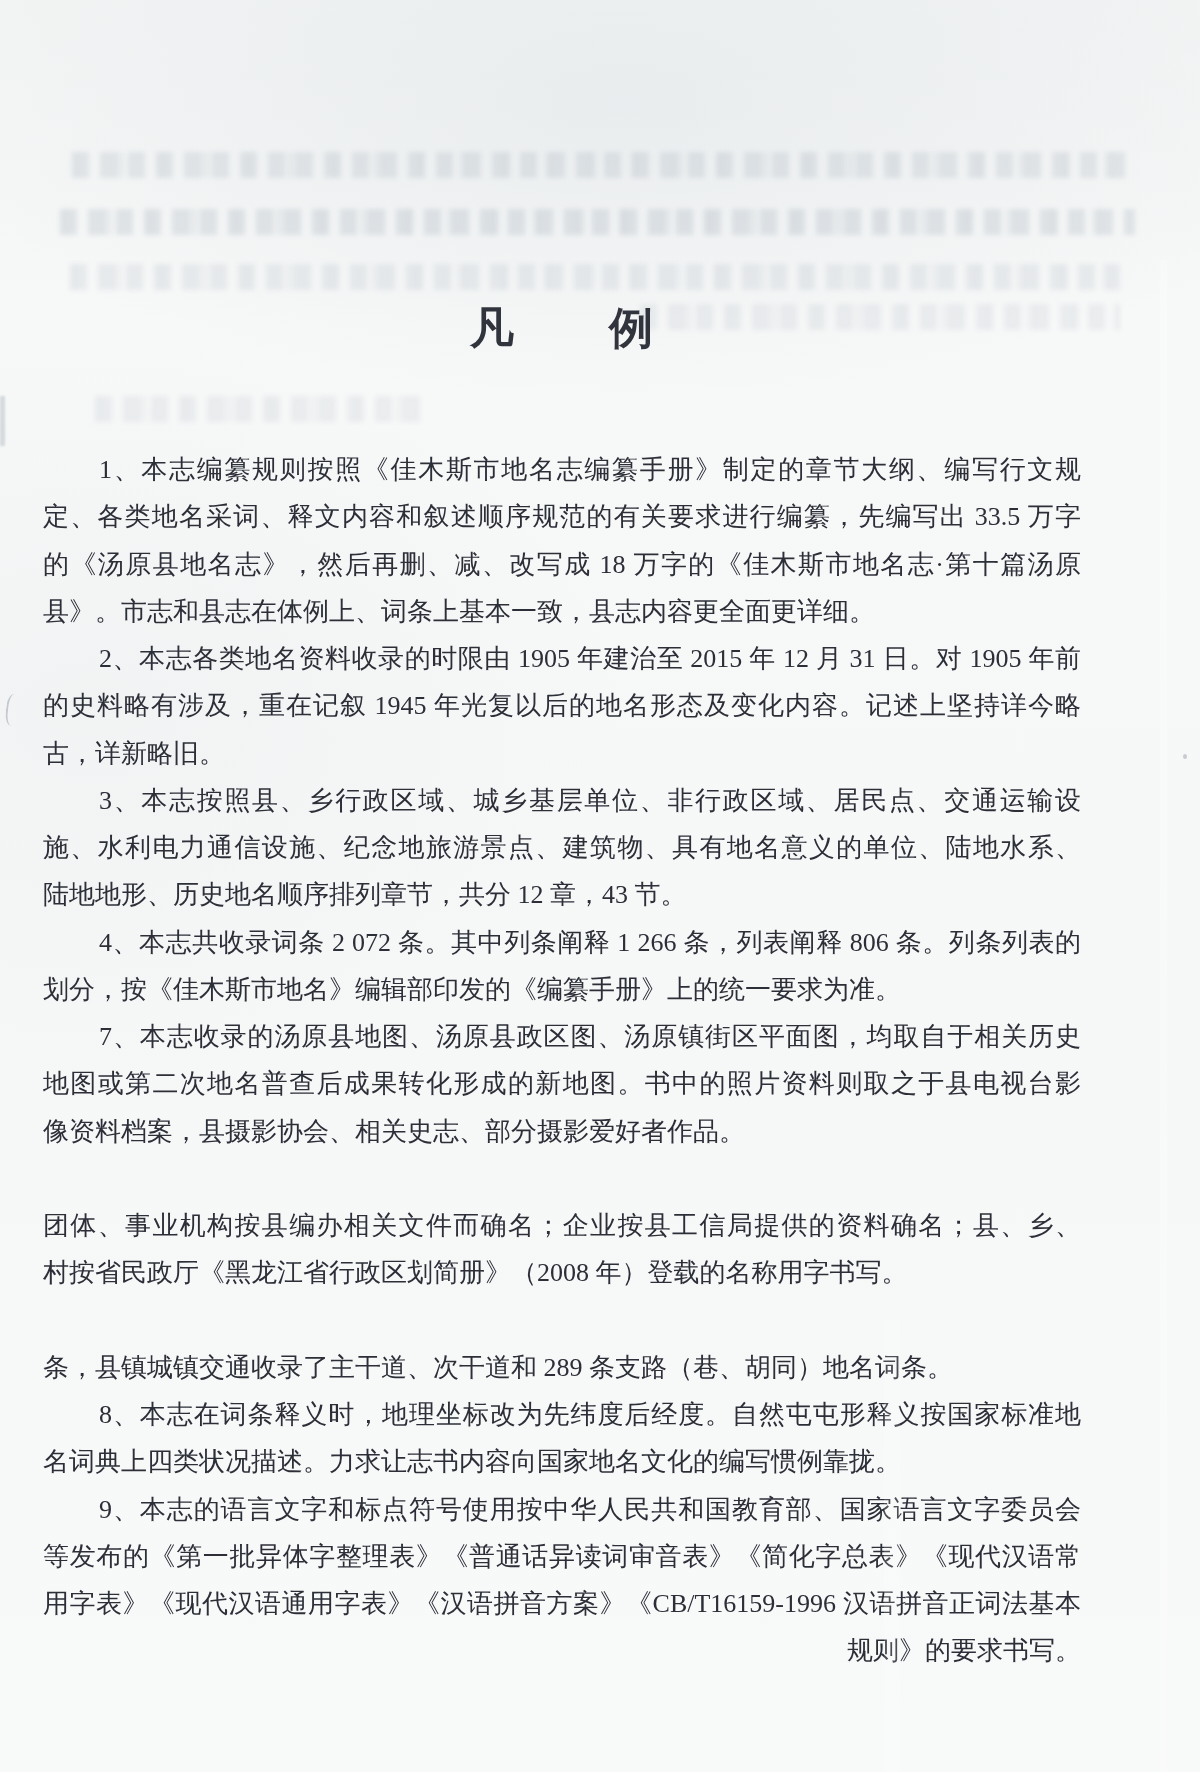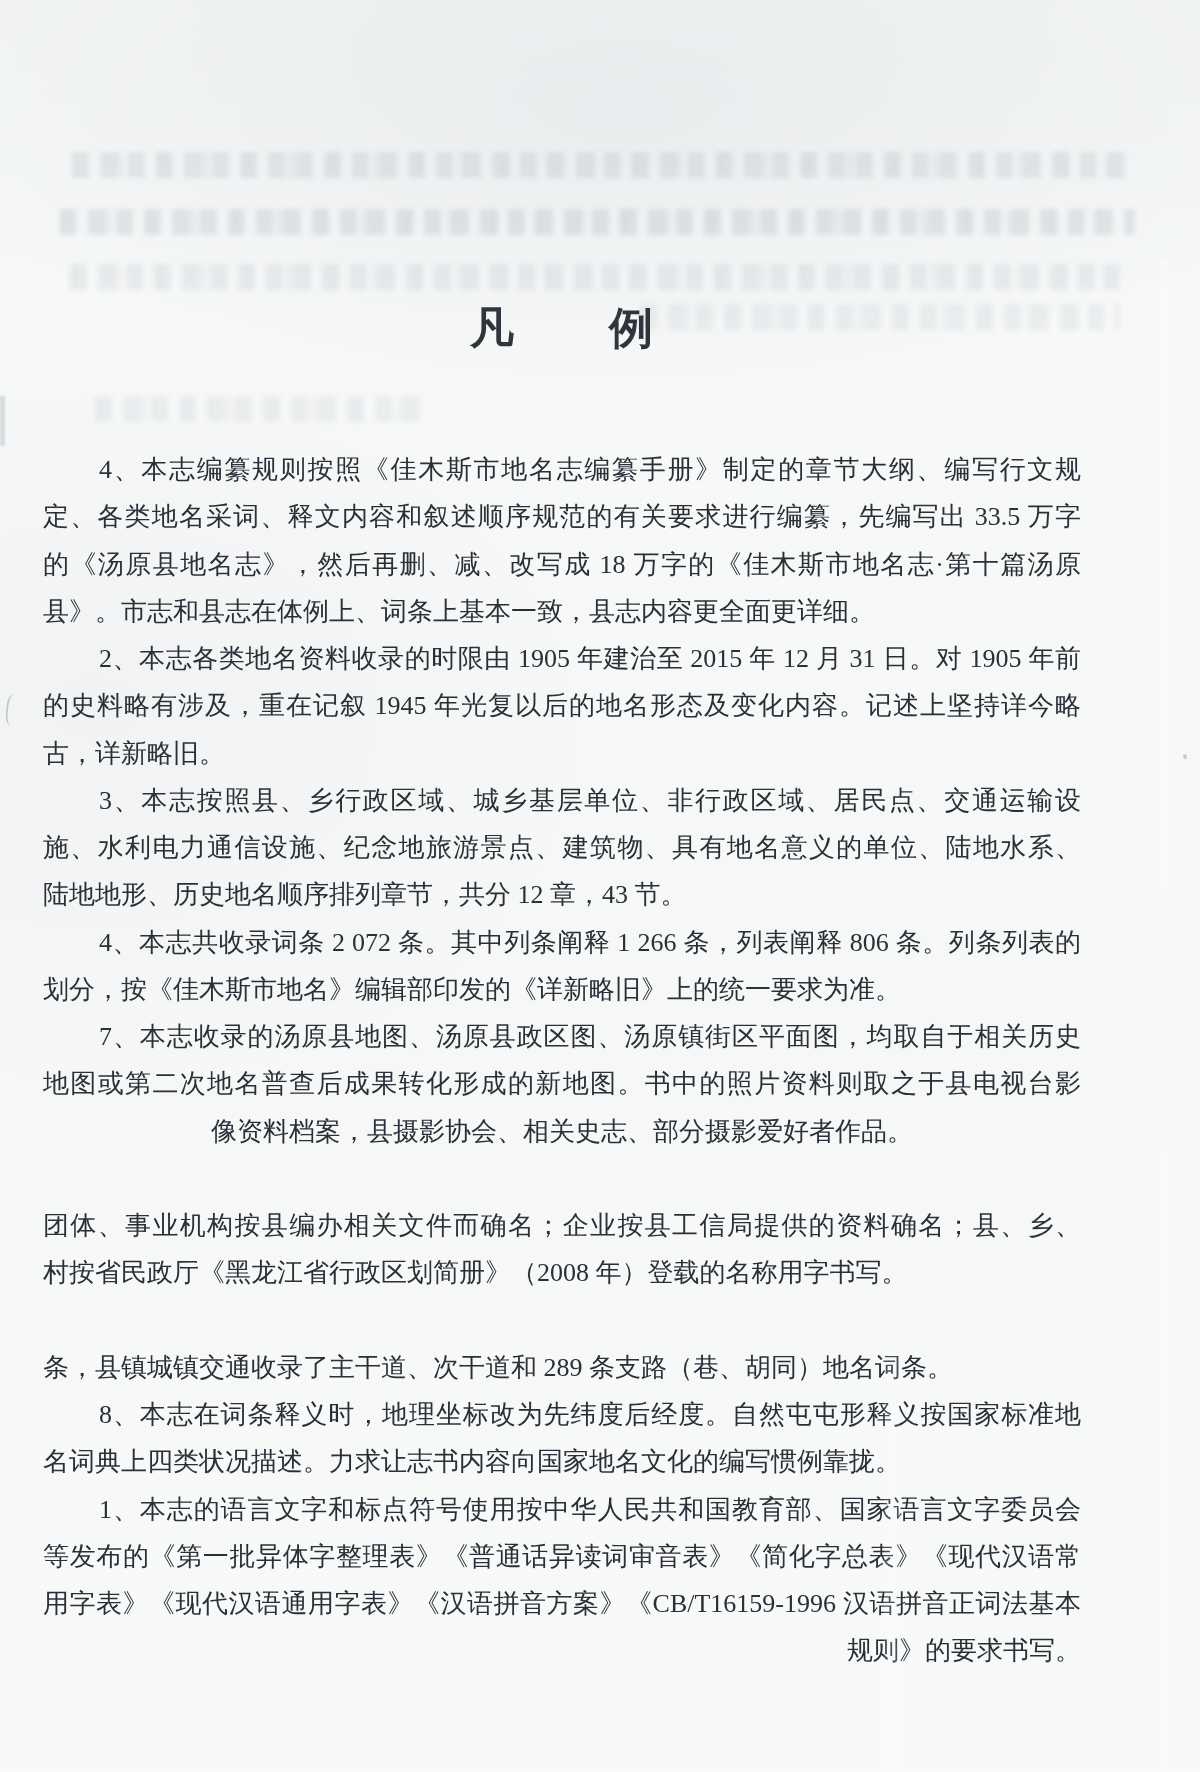--- a/index.html
+++ b/index.html
@@ -100,41 +100,41 @@
       <div class="ghost-row" style="left: 640px; top: 304px; width: 480px; opacity: 0.11;"></div>
       <div class="ghost-row" style="left: 95px; top: 396px; width: 330px; opacity: 0.11;"></div>
     </div>
 
   <div class="title">
     <span>凡</span>
     <span>例</span>
   </div>
 
   <div class="body-text" id="body-text">
-      <div class="line indent fill" style="top: 446px;">4、本志编纂规则按照《佳木斯市地名志编纂手册》制定的章节大纲、编写行文规</div>
+      <div class="line indent fill" style="top: 446px;">1、本志编纂规则按照《佳木斯市地名志编纂手册》制定的章节大纲、编写行文规</div>
       <div class="line fill" style="top: 493.25px;">定、各类地名采词、释文内容和叙述顺序规范的有关要求进行编纂，先编写出 33.5 万字</div>
       <div class="line fill" style="top: 540.5px;">的《汤原县地名志》，然后再删、减、改写成 18 万字的《佳木斯市地名志·第十篇汤原</div>
       <div class="line" style="top: 587.75px;">县》。市志和县志在体例上、词条上基本一致，县志内容更全面更详细。</div>
       <div class="line indent fill" style="top: 635px;">2、本志各类地名资料收录的时限由 1905 年建治至 2015 年 12 月 31 日。对 1905 年前</div>
       <div class="line fill" style="top: 682.25px;">的史料略有涉及，重在记叙 1945 年光复以后的地名形态及变化内容。记述上坚持详今略</div>
       <div class="line" style="top: 729.5px;">古，详新略旧。</div>
       <div class="line indent fill" style="top: 776.75px;">3、本志按照县、乡行政区域、城乡基层单位、非行政区域、居民点、交通运输设</div>
       <div class="line fill" style="top: 824px;">施、水利电力通信设施、纪念地旅游景点、建筑物、具有地名意义的单位、陆地水系、</div>
       <div class="line" style="top: 871.25px;">陆地地形、历史地名顺序排列章节，共分 12 章，43 节。</div>
       <div class="line indent fill" style="top: 918.5px;">4、本志共收录词条 2 072 条。其中列条阐释 1 266 条，列表阐释 806 条。列条列表的</div>
-      <div class="line" style="top: 965.75px;">划分，按《佳木斯市地名》编辑部印发的《详新略旧》上的统一要求为准。</div>
+      <div class="line" style="top: 965.75px;">划分，按《佳木斯市地名》编辑部印发的《编纂手册》上的统一要求为准。</div>
       <div class="line indent fill" style="top: 1013px;">7、本志收录的汤原县地图、汤原县政区图、汤原镇街区平面图，均取自于相关历史</div>
       <div class="line fill" style="top: 1060.25px;">地图或第二次地名普查后成果转化形成的新地图。书中的照片资料则取之于县电视台影</div>
-      <div class="line" style="top: 1107.5px; text-align: center;">像资料档案，县摄影协会、相关史志、部分摄影爱好者作品。</div>
+      <div class="line" style="top: 1107.5px;">像资料档案，县摄影协会、相关史志、部分摄影爱好者作品。</div>
       <div class="line fill" style="top: 1202px;">团体、事业机构按县编办相关文件而确名；企业按县工信局提供的资料确名；县、乡、</div>
       <div class="line" style="top: 1249.25px;">村按省民政厅《黑龙江省行政区划简册》（2008 年）登载的名称用字书写。</div>
       <div class="line" style="top: 1343.75px;">条，县镇城镇交通收录了主干道、次干道和 289 条支路（巷、胡同）地名词条。</div>
       <div class="line indent fill" style="top: 1391px;">8、本志在词条释义时，地理坐标改为先纬度后经度。自然屯屯形释义按国家标准地</div>
       <div class="line" style="top: 1438.25px;">名词典上四类状况描述。力求让志书内容向国家地名文化的编写惯例靠拢。</div>
-      <div class="line indent fill" style="top: 1485.5px;">1、本志的语言文字和标点符号使用按中华人民共和国教育部、国家语言文字委员会</div>
+      <div class="line indent fill" style="top: 1485.5px;">9、本志的语言文字和标点符号使用按中华人民共和国教育部、国家语言文字委员会</div>
       <div class="line fill" style="top: 1532.75px;">等发布的《第一批异体字整理表》《普通话异读词审音表》《简化字总表》《现代汉语常</div>
       <div class="line fill" style="top: 1580px;">用字表》《现代汉语通用字表》《汉语拼音方案》《CB/T16159-1996 汉语拼音正词法基本</div>
       <div class="line" style="top: 1627.25px; text-align: right;">规则》的要求书写。</div>
     </div>
 
   <div class="hook-mark"></div>
   <div class="edge-shadow"></div>
   <div class="speck"></div>
   <div id="streak-layer">
       <div class="streak" style="left: 1160px; top: 260px; width: 7px; height: 1512px; opacity: 0.5;"></div>

